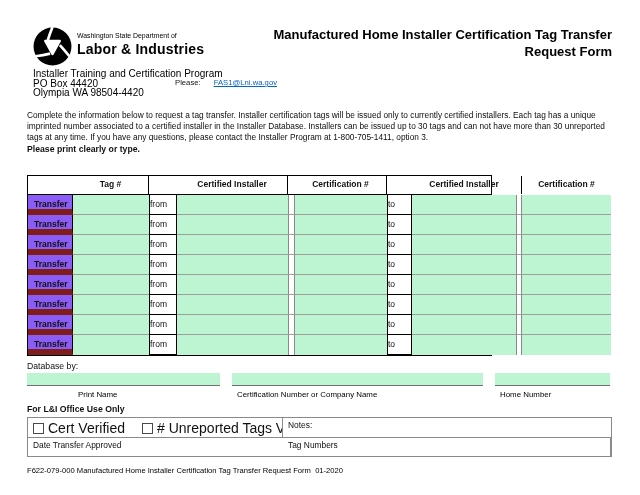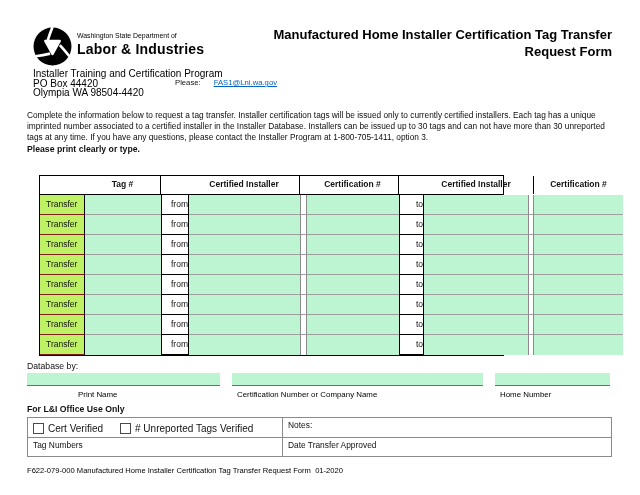--- a/index.html
+++ b/index.html
@@ -17,50 +17,50 @@
   .logo-small{font-size:6.9px;color:#000;margin-bottom:2px;}
   .logo-large{font-size:14px;font-weight:600;letter-spacing:.2px;color:#000;}
   .title{position:absolute;right:28px;top:27px;text-align:right;font-weight:bold;font-size:13px;line-height:16.5px;color:#000;}
   .addr{position:absolute;left:33px;top:69px;font-size:10px;line-height:9.6px;color:#000;}
   .email-line{position:absolute;left:175px;top:78px;font-size:7.7px;display:flex;gap:13px;}
   .email-link{color:var(--link);text-decoration:underline;cursor:pointer;}
   
   .para{position:absolute;left:27px;top:110px;width:586px;font-size:8.3px;line-height:10.9px;color:#0d0d0d;}
   .instruction{position:absolute;left:27px;top:144px;font-size:8.7px;font-weight:bold;}
   
-  .ttable{position:absolute;left:27px;top:175px;width:465px;border:1.4px solid #000;box-sizing:border-box;margin-left:12px;}
+  .ttable{position:absolute;left:27px;top:175px;width:465px;border:1.4px solid #000;box-sizing:border-box;}
   .thead,.trow{display:grid;grid-template-columns:45px 76px 28px 111px 7px 92px 25px 104px 6px 89px;}
   .thead{height:18px;border-bottom:1px solid #000;}
   .thead .h{font-size:8.5px;font-weight:bold;text-align:center;line-height:17px;box-sizing:border-box;overflow:hidden;white-space:nowrap;}
   .thead .hd-r{border-right:1px solid #000;}
   .trow{height:20px;}
   .trow .c{box-sizing:border-box;height:100%;font-size:8.5px;line-height:19px;overflow:hidden;}
-  .trow .lbl{padding-left:6px;border-right:1px solid #000;border-bottom:1px solid #7f1d1d;background:#bef264;}
-  .trow .word{text-align:right;border-left:1px solid #000;border-right:1px solid #000;border-bottom:1px solid #000;background:#fff;}
+  .trow .lbl{padding-left:6px;border-right:1px solid #000;border-bottom:6px solid #7f1d1d;background:#8b5cf6;font-weight:bold;}
+  .trow .word{text-align:left;border-left:1px solid #000;border-right:1px solid #000;border-bottom:1px solid #000;background:#fff;}
   .trow .green{background:var(--green);border-bottom:1px solid #9e9e9e;}
   .trow .gapc{background:#fff;border-left:1px solid #8a8a8a;border-right:1px solid #8a8a8a;border-bottom:1px solid #9e9e9e;}
   .trow:last-child .green,.trow:last-child .gapc{border-bottom:none;}
   
   .prepared-label{position:absolute;left:27px;top:361px;font-size:8.7px;}
   .pfield{position:absolute;top:373px;height:13px;background:var(--green);border-bottom:1.6px solid #707070;box-sizing:border-box;}
   .pf1{left:27px;width:193px;}
   .pf2{left:232px;width:251px;}
   .pf3{left:495px;width:115px;}
   .plabel{position:absolute;top:390px;font-size:7.9px;color:#000;}
   .pl1{left:31px;padding-left:47px;} .pl2{left:237px;} .pl3{left:500px;}
   
   .office-heading{position:absolute;left:27px;top:404px;font-size:8.7px;font-weight:bold;}
   .otable{position:absolute;left:27px;top:417px;width:585px;height:40px;border:1px solid #8a8a8a;box-sizing:border-box;display:grid;grid-template-columns:255px 1fr;grid-template-rows:20px 19px;}
   .ocell{box-sizing:border-box;font-size:8.4px;padding:2px 0 0 5px;overflow:hidden;}
   .ocell.rb{border-right:1px solid #8a8a8a;}
   .ocell.bb{border-bottom:1px solid #8a8a8a;}
   .cbrow{display:flex;align-items:center;gap:17px;padding-top:1px;}
   .cbitem{display:flex;align-items:center;}
   .cbbox{width:9px;height:9px;border:1px solid #4a4a4a;background:#fff;margin-right:4px;flex:0 0 auto;cursor:pointer;}
-  .cblabel{font-size:10px;white-space:nowrap;}
+  .cblabel{font-size:14px;white-space:nowrap;}
   
   .footer{position:absolute;left:27px;top:466px;font-size:7.6px;color:#000;white-space:pre;}
 </style>
 </head>
 <body>
 
 <div class="page">
 
   <svg class="logo" viewBox="0 0 40 40">
     <circle cx="20" cy="20" r="18.5" fill="#000"></circle>
@@ -221,23 +221,23 @@
         <span class="cblabel">Cert Verified</span>
       </div>
       <div class="cbitem">
         <div class="cbbox"></div>
         <span class="cblabel"># Unreported Tags Verified</span>
       </div>
     </div>
     <div class="ocell bb">
       <span>Notes:</span>
     </div>
+    <div class="ocell">
+      <span>Date Transfer Approved</span>
+    </div>
     <div class="ocell rb">
       <span>Tag Numbers</span>
     </div>
-    <div class="ocell">
-      <span>Date Transfer Approved</span>
-    </div>
   </div>
 
   <div class="footer">F622-079-000 Manufactured Home Installer Certification Tag Transfer Request Form  01-2020</div>
 
 </div>
 
 </body></html>

